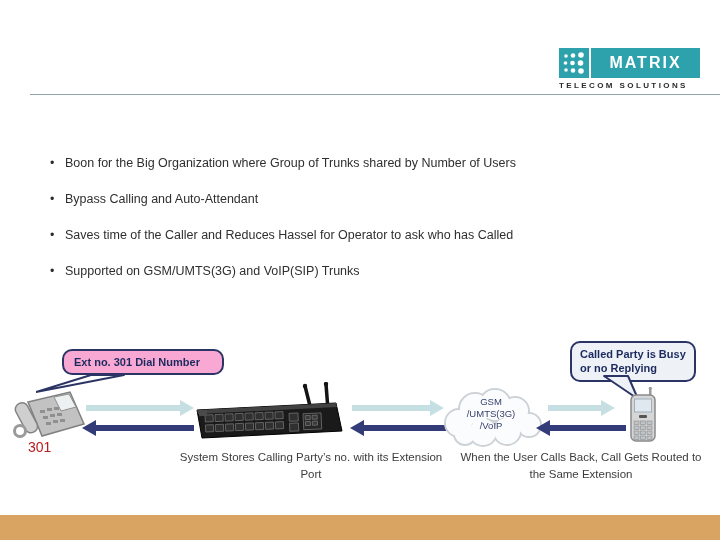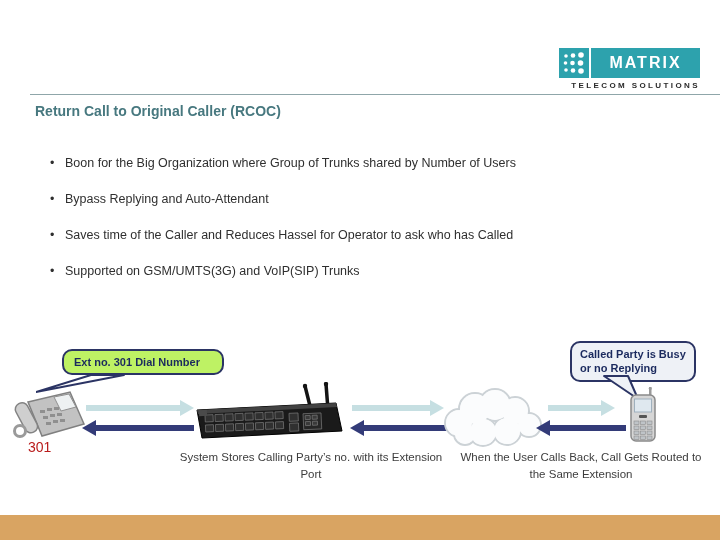--- a/index.html
+++ b/index.html
@@ -14,30 +14,30 @@
   .subtitle { position:absolute; left:35px; top:103px; font-size:14px; font-weight:bold; color:#47787f; }
 
   
   .logo { position:absolute; right:20px; top:48px; width:141px; }
   .logo-row { display:flex; gap:2px; align-items:stretch; height:30px; }
   .logo-dots { width:30px; height:30px; background:#2da2ad; flex:0 0 30px; }
   .logo-brand {
     flex:1; background:#2da2ad; color:#ffffff; font-weight:bold; font-size:16px;
     letter-spacing:2px; display:flex; align-items:center; justify-content:center;
   }
-  .logo-tagline { margin-top:3px; font-size:8px; font-weight:bold; color:#2b2b2b; letter-spacing:2.4px; white-space:nowrap; text-align:right; }
+  .logo-tagline { margin-top:3px; font-size:8px; font-weight:bold; color:#2b2b2b; letter-spacing:2.4px; white-space:nowrap; text-align:left; }
 
   
   .bullets { position:absolute; left:38px; top:144px; width:620px; margin:12px; padding:0; list-style:none; }
   .bullets li { position:relative; padding-left:15px; margin-bottom:21px; font-size:12.5px; line-height:15px; color:#2f2f2f; }
   .bullets li::before { content:"•"; position:absolute; left:0; top:0; color:#2f2f2f; }
 
   
   .callout {
-    position:absolute; background:#bef264; border:2px solid #2b3464; border-radius:10px;
+    position:absolute; background:#f9a8d4; border:2px solid #2b3464; border-radius:10px;
     font-size:11px; font-weight:bold; color:#1b2a5e; line-height:1.3;
   }
   .callout-left { left:62px; top:349px; width:148px; padding:4px 0 4px 10px; }
   .callout-right { left:570px; top:341px; width:106px; padding:4px 8px; background:#eef1f6; }
   .callout-tail { position:absolute; }
   .tail-left  { left:36px; top:374px; }
   .tail-right { left:594px; top:375px; }
 
   
   .diagram-icon { position:absolute; }
@@ -75,21 +75,20 @@
 
   
   .footer-bar { position:absolute; left:0; top:515px; width:720px; height:25px; background:#d9a462; }
 </style>
 </head>
 <body>
 
 <div class="slide">
 
   <div class="header-rule"></div>
-  <div class="subtitle">Return Call to Original Caller (RCOC)</div>
 
   <div class="logo">
     <div class="logo-row">
       <div class="logo-dots">
         <svg width="30" height="30" viewBox="0 0 30 30">
           <g fill="#ffffff">
             <circle cx="7" cy="8" r="1.8"></circle>
               <circle cx="14" cy="7.5" r="2.3"></circle>
               <circle cx="22" cy="7" r="2.8"></circle>
             <circle cx="6.5" cy="15" r="1.8"></circle>
@@ -101,21 +100,21 @@
           </g>
         </svg>
       </div>
       <div class="logo-brand">MATRIX</div>
     </div>
     <div class="logo-tagline">TELECOM SOLUTIONS</div>
   </div>
 
   <ul class="bullets">
     <li>Boon for the Big Organization where Group of Trunks shared by Number of Users</li>
-    <li>Bypass Replying and Auto-Attendant</li>
+    <li>Bypass Calling and Auto-Attendant</li>
     <li>Saves time of the Caller and Reduces Hassel for Operator to ask who has Called</li>
     <li>Supported on GSM/UMTS(3G) and VoIP(SIP) Trunks</li>
   </ul>
 
   <div class="callout callout-left">Ext no. 301 Dial Number</div>
   <svg class="callout-tail tail-left" width="92" height="20" viewBox="0 0 92 20">
     <polygon points="88,1 55,1 0,18" fill="#ffffff" stroke="#2b3464" stroke-width="2" stroke-linejoin="round"></polygon>
   </svg>
   <div class="callout callout-right">Called Party is Busy or no Replying</div>
   <svg class="callout-tail tail-right" width="56" height="26" viewBox="0 0 56 26">
@@ -209,20 +208,25 @@
       <circle cx="22" cy="40" r="13"></circle>
         <circle cx="38" cy="26" r="15"></circle>
         <circle cx="58" cy="22" r="15"></circle>
       <circle cx="78" cy="28" r="13"></circle>
         <circle cx="92" cy="42" r="11"></circle>
         <circle cx="70" cy="48" r="13"></circle>
       <circle cx="46" cy="49" r="13"></circle>
         <circle cx="28" cy="51" r="10"></circle>
     </g>
   </svg>
+  <div class="cloud-text">
+    <div>GSM</div>
+    <div>/UMTS(3G)</div>
+    <div>/VoIP</div>
+  </div>
 
   <div class="arrow right light a3l">
       <div class="shaft"></div>
       <div class="head"></div>
     </div>
   <div class="arrow left navy a3n">
       <div class="shaft"></div>
       <div class="head"></div>
     </div>
 

